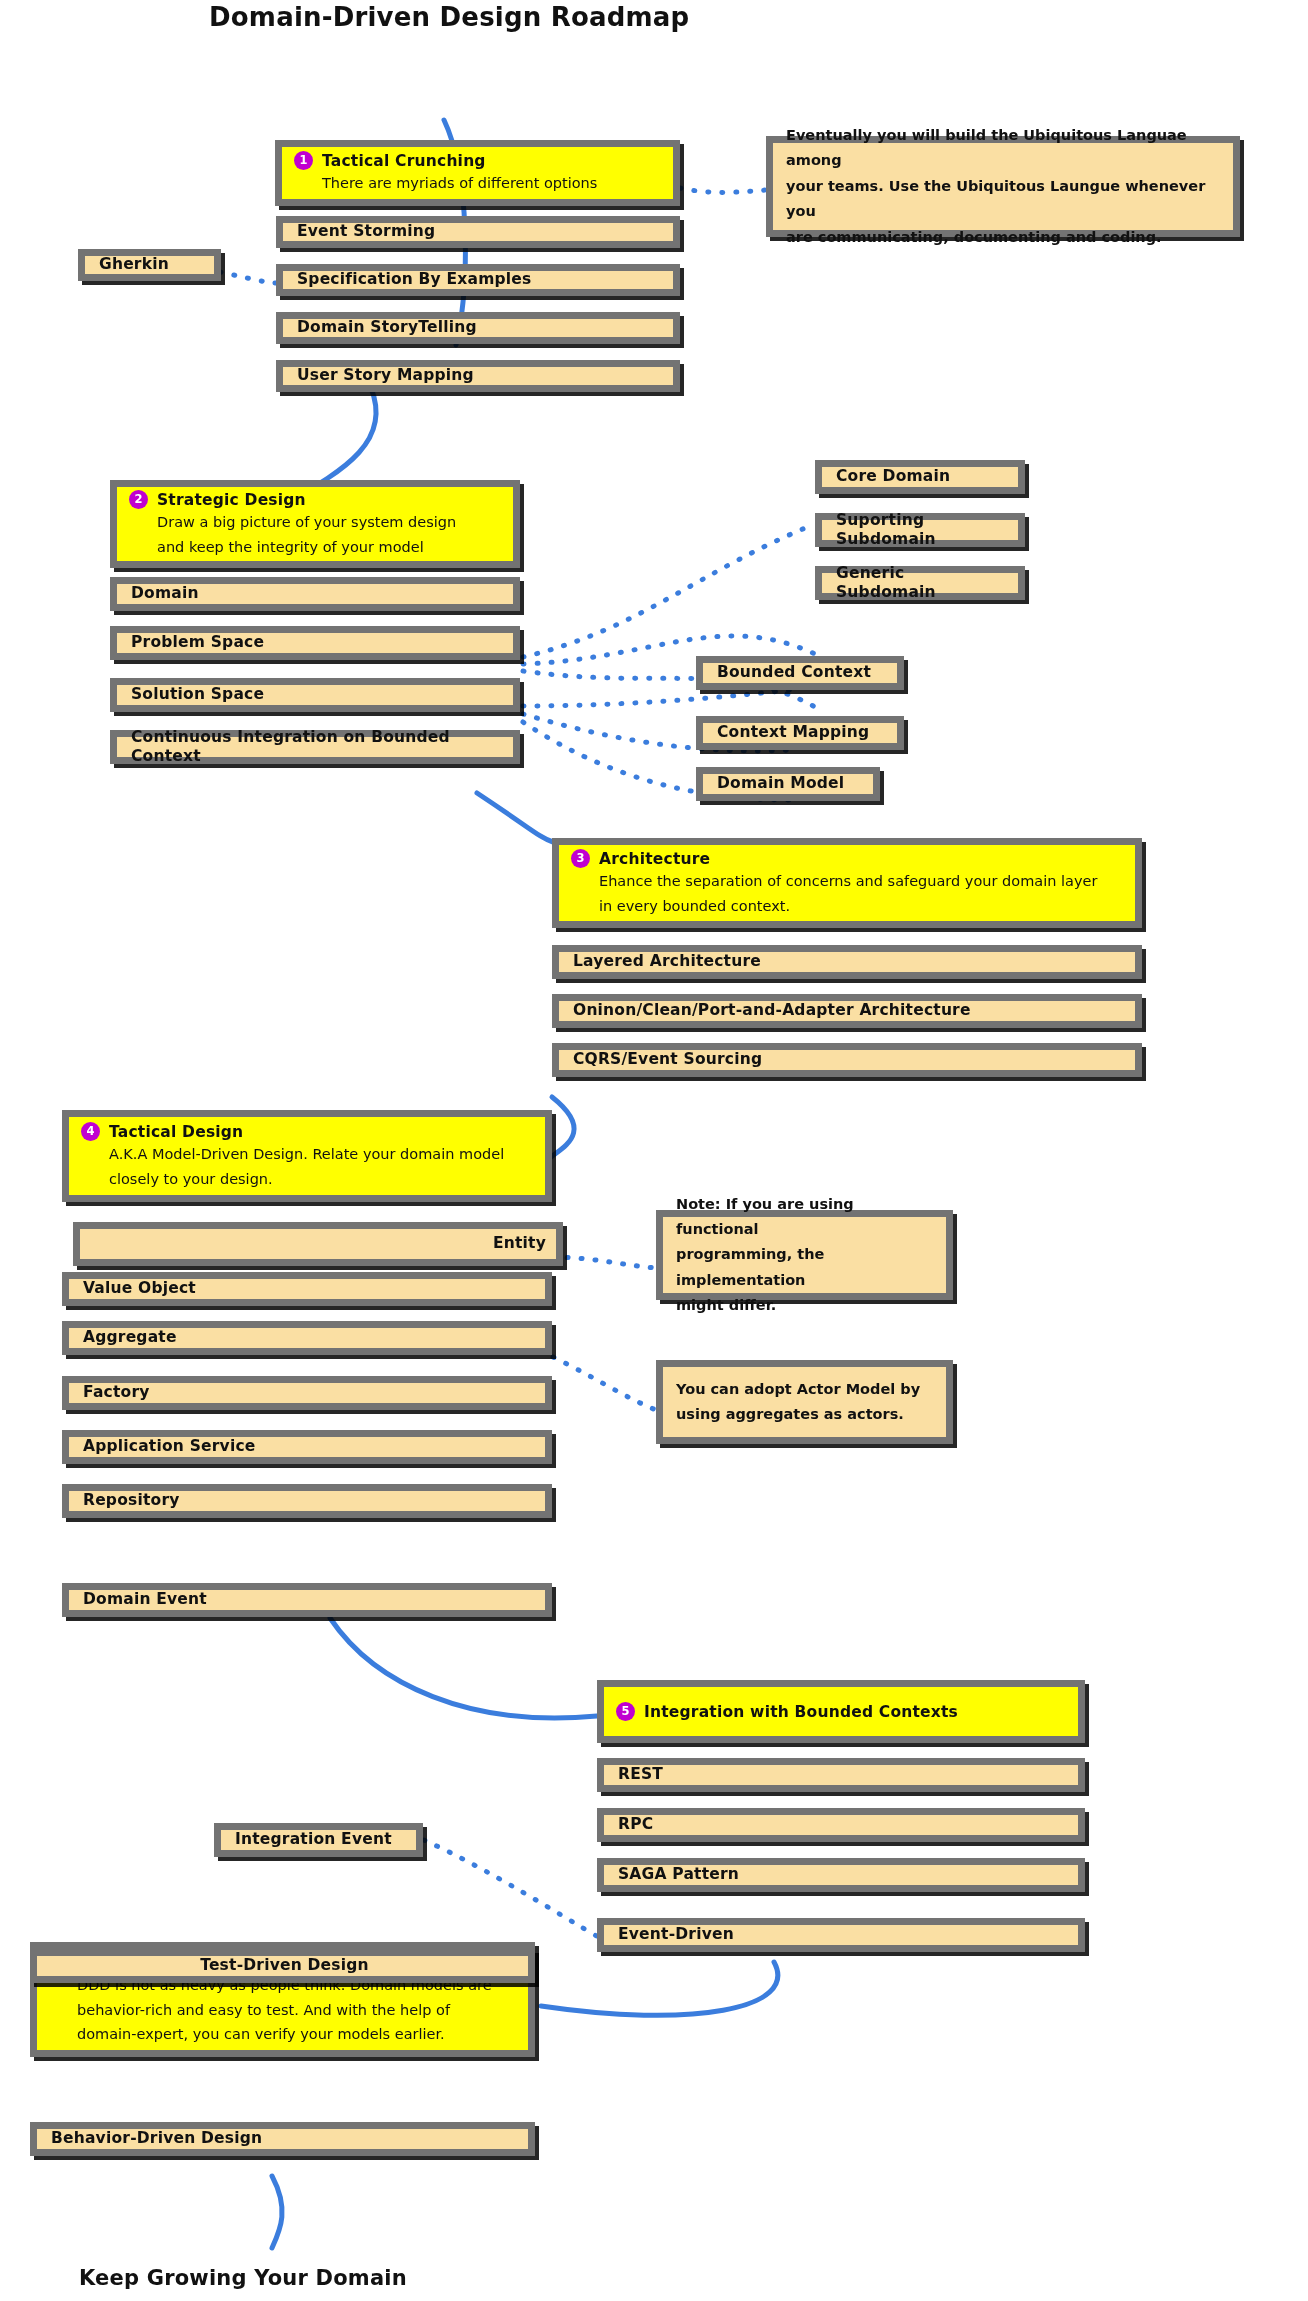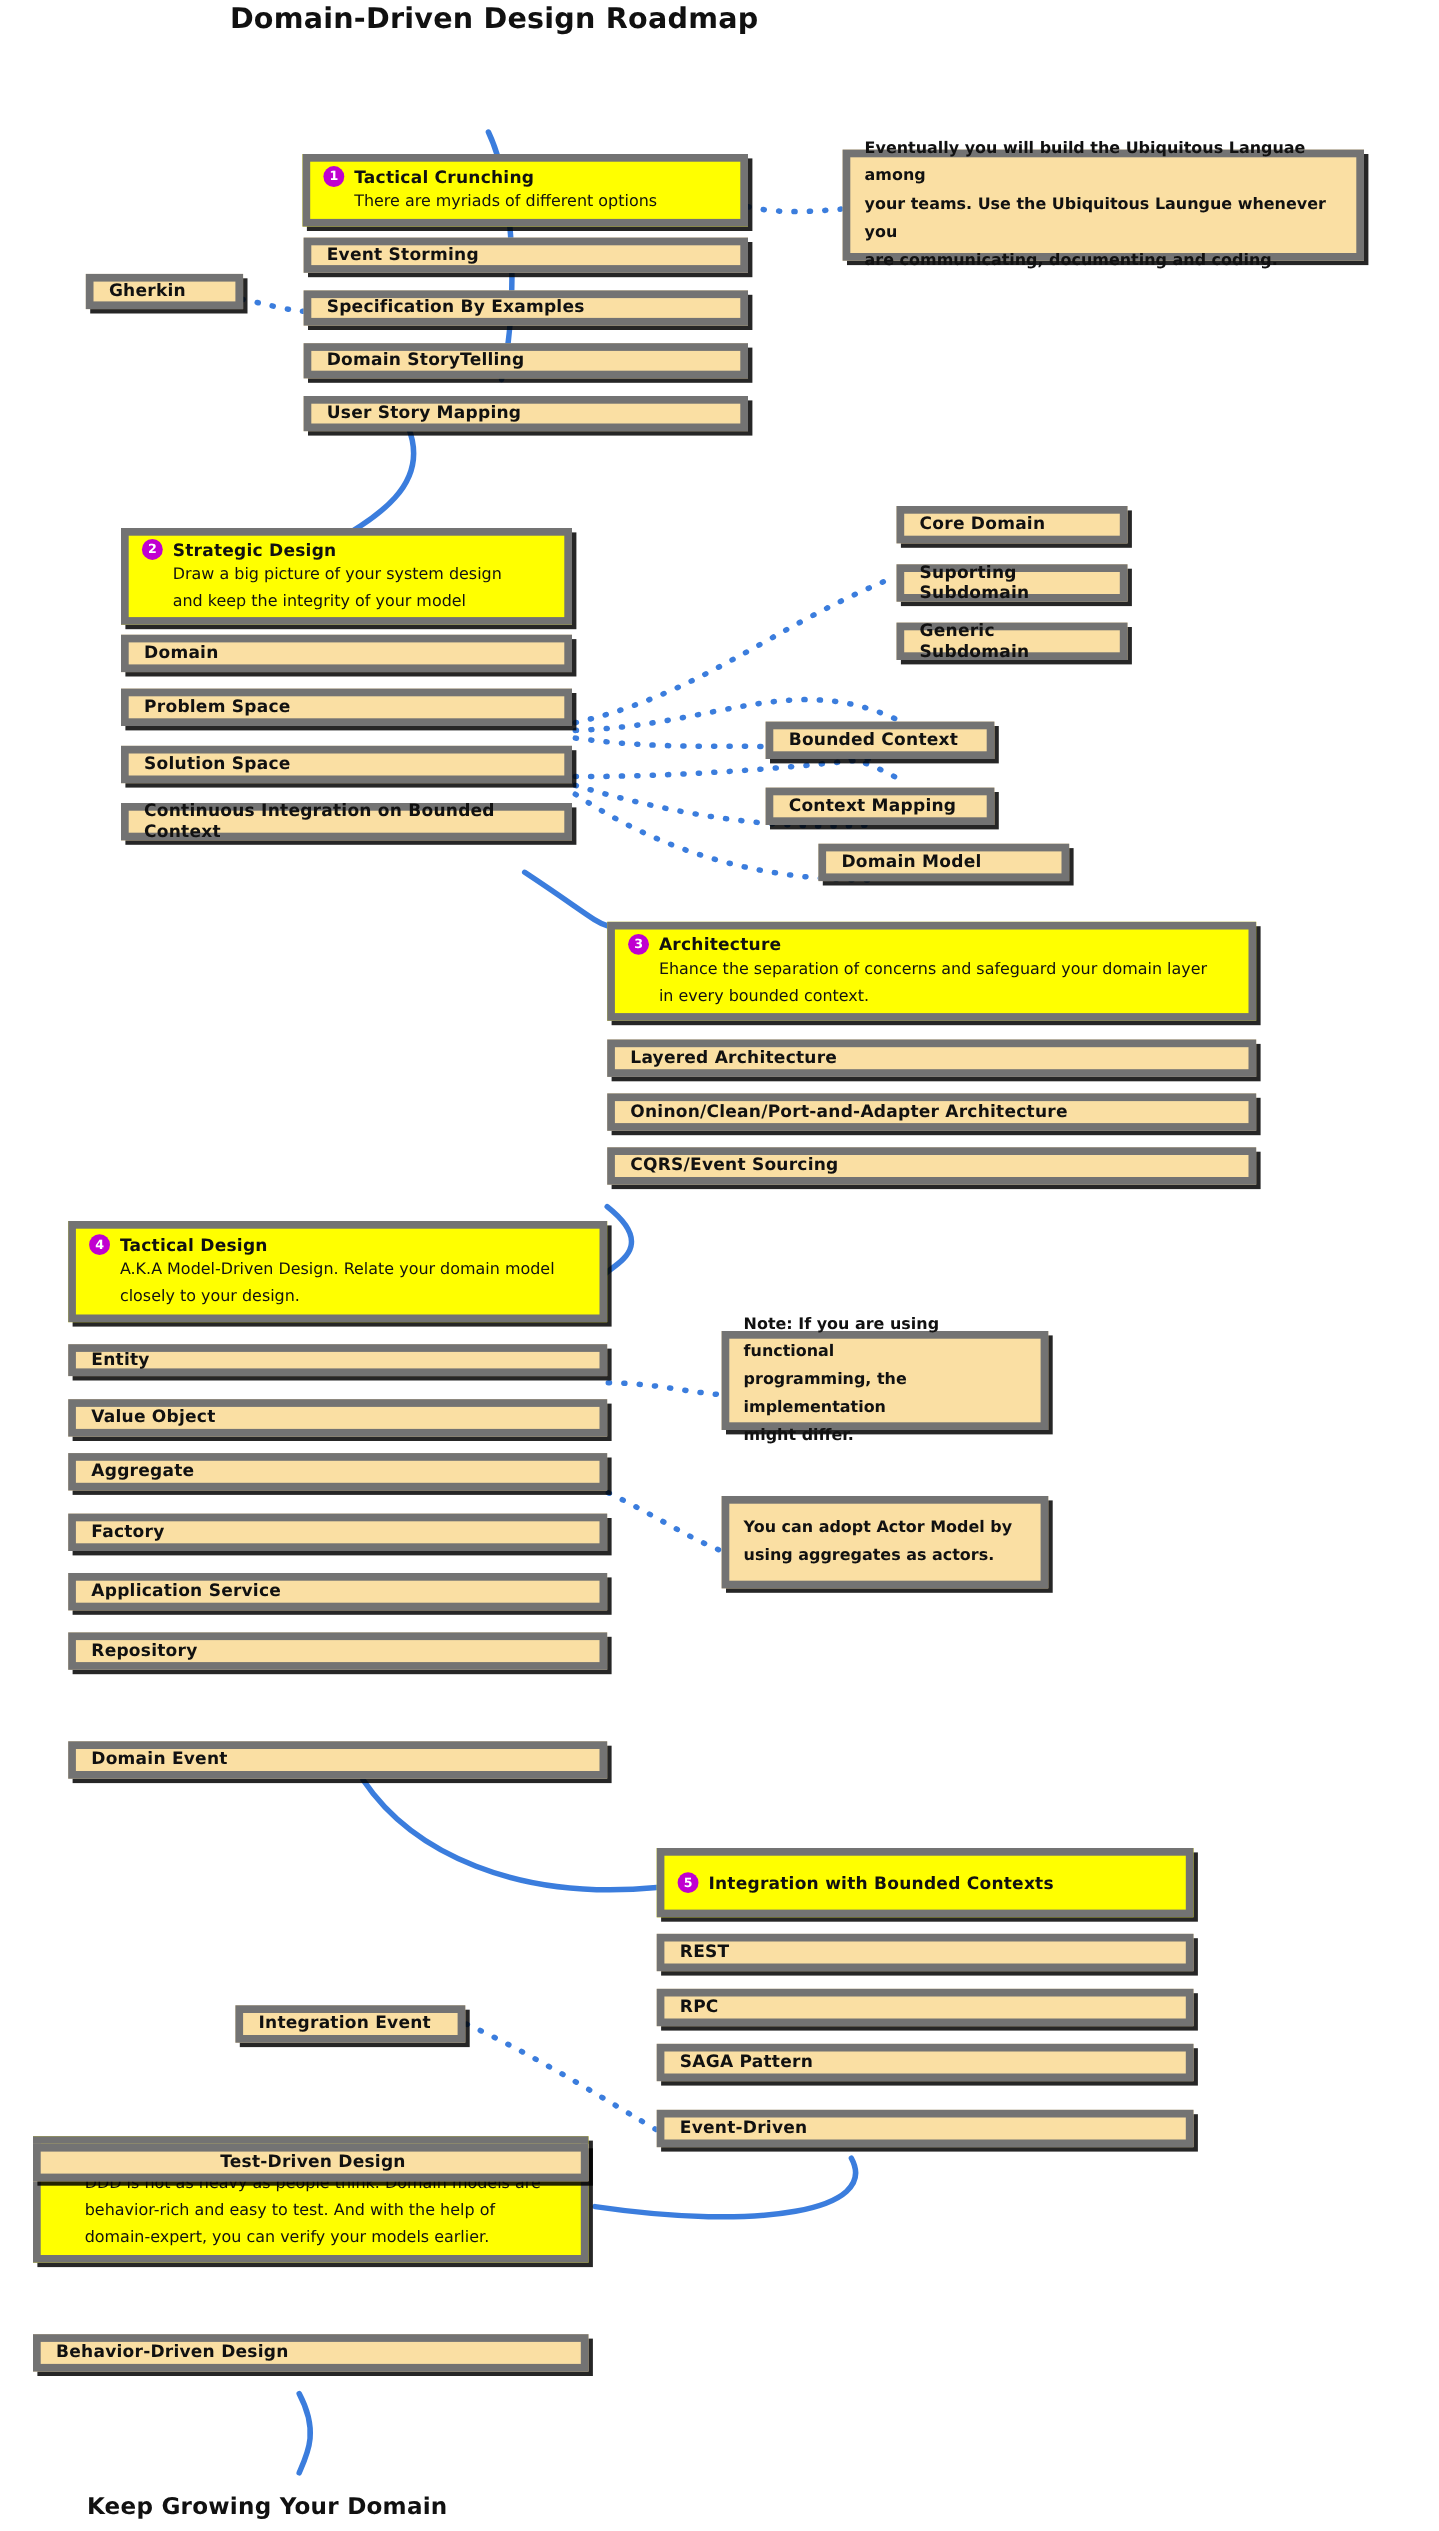--- a/index.html
+++ b/index.html
@@ -205,21 +205,21 @@
   <div class="node tan" style="left:815px; top:566px; width:210px; height:34px;">
     <div class="label">Generic Subdomain</div>
   </div>
 
   <div class="node tan" style="left:696px; top:656px; width:208px; height:34px;">
     <div class="label">Bounded Context</div>
   </div>
   <div class="node tan" style="left:696px; top:716px; width:208px; height:34px;">
     <div class="label">Context Mapping</div>
   </div>
-  <div class="node tan" style="left:696px; top:767px; width:228px; height:34px;margin-left:48px;">
+  <div class="node tan" style="left:696px; top:767px; width:184px; height:34px;">
     <div class="label">Domain Model</div>
   </div>
 
   <div class="node yellow" style="left:552px; top:838px; width:590px; height:90px;">
     <div class="step-head">
       <span class="badge">3</span>
       <span class="step-title">Architecture</span>
     </div>
     <div class="step-desc">Ehance the separation of concerns and safeguard your domain layer</div>
     <div class="step-desc">in every bounded context.</div>
@@ -237,21 +237,21 @@
 
   <div class="node yellow" style="left:62px; top:1110px; width:490px; height:92px;">
     <div class="step-head">
       <span class="badge">4</span>
       <span class="step-title">Tactical Design</span>
     </div>
     <div class="step-desc">A.K.A Model-Driven Design. Relate your domain model</div>
     <div class="step-desc">closely to your design.</div>
   </div>
 
-  <div class="node tan" style="left:62px; top:1222px; width:490px; height:29px;">
+  <div class="node tan" style="left:73px; top:1222px; width:490px; height:44px;text-align:right;">
     <div class="label">Entity</div>
   </div>
   <div class="node tan" style="left:62px; top:1272px; width:490px; height:34px;">
     <div class="label">Value Object</div>
   </div>
   <div class="node tan" style="left:62px; top:1321px; width:490px; height:34px;">
     <div class="label">Aggregate</div>
   </div>
   <div class="node tan" style="left:62px; top:1376px; width:490px; height:34px;">
     <div class="label">Factory</div>

